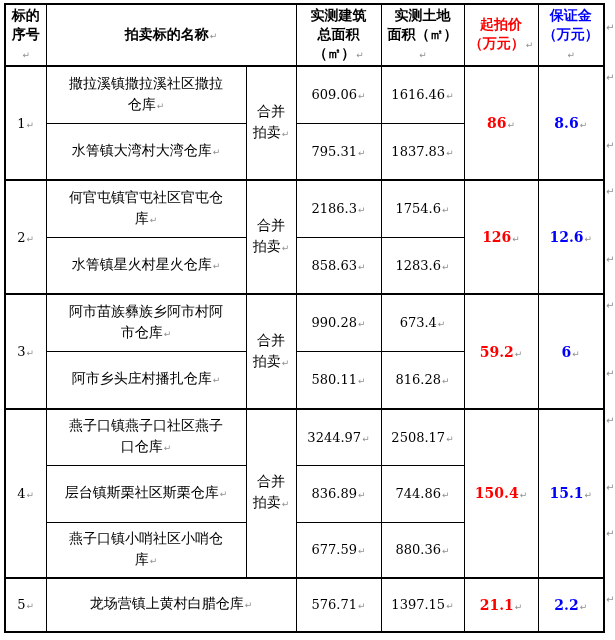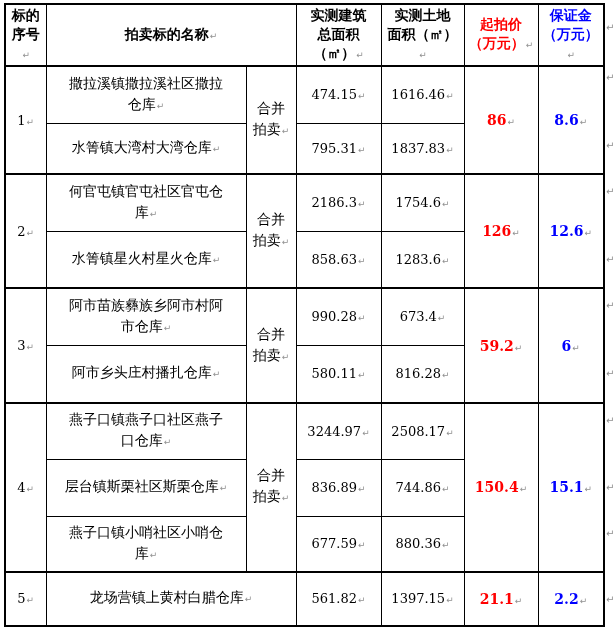--- a/index.html
+++ b/index.html
@@ -97,26 +97,26 @@
       </tr>
     </thead>
     <tbody>
 
       <tr class="gs" style="height:57px">
         <td class="seq" rowspan="2"><span>1</span><span class="pm">↵</span></td>
         <td class="name"><span>撒拉溪镇撒拉溪社区撒拉
 仓库</span><span class="pm">↵</span></td>
         <td class="merge" rowspan="2"><span>合并
 拍卖</span><span class="pm">↵</span></td>
-        <td class="num"><span>474.15</span><span class="pm">↵</span></td>
+        <td class="num"><span>609.06</span><span class="pm">↵</span></td>
         <td class="num"><span>1616.46</span><span class="pm">↵</span></td>
         <td class="price" rowspan="2"><span>86</span><span class="pm">↵</span></td>
         <td class="deposit" rowspan="2"><span>8.6</span><span class="pm">↵</span></td>
       </tr>
-      <tr style="height:51px">
+      <tr style="height:57px">
         <td class="name"><span>水箐镇大湾村大湾仓库</span><span class="pm">↵</span></td>
         <td class="num"><span>795.31</span><span class="pm">↵</span></td>
         <td class="num"><span>1837.83</span><span class="pm">↵</span></td>
       </tr>
 
       <tr class="gs" style="height:57px">
         <td class="seq" rowspan="2"><span>2</span><span class="pm">↵</span></td>
         <td class="name"><span>何官屯镇官屯社区官屯仓
 库</span><span class="pm">↵</span></td>
         <td class="merge" rowspan="2"><span>合并
@@ -168,21 +168,21 @@
       <tr style="height:52px">
         <td class="name"><span>燕子口镇小哨社区小哨仓
 库</span><span class="pm">↵</span></td>
         <td class="num"><span>677.59</span><span class="pm">↵</span></td>
         <td class="num"><span>880.36</span><span class="pm">↵</span></td>
       </tr>
 
       <tr class="gs" style="height:54px">
         <td class="seq"><span>5</span><span class="pm">↵</span></td>
         <td class="name" colspan="2"><span>龙场营镇上黄村白腊仓库</span><span class="pm">↵</span></td>
-        <td class="num"><span>561.82</span><span class="pm">↵</span></td>
+        <td class="num"><span>576.71</span><span class="pm">↵</span></td>
         <td class="num"><span>1397.15</span><span class="pm">↵</span></td>
         <td class="price"><span>21.1</span><span class="pm">↵</span></td>
         <td class="deposit"><span>2.2</span><span class="pm">↵</span></td>
       </tr>
     </tbody>
   </table>
 
   <span class="rowend" style="top:22px">↵</span>
   <span class="rowend" style="top:72px">↵</span>
   <span class="rowend" style="top:140px">↵</span>

